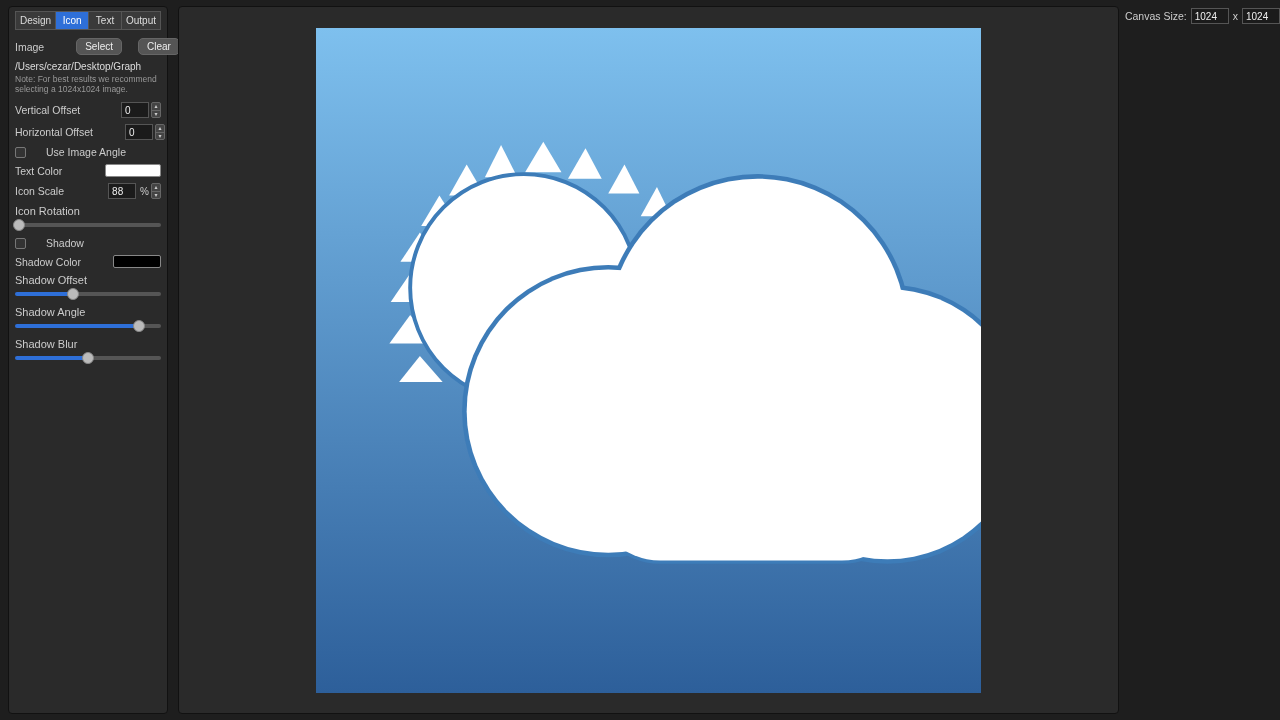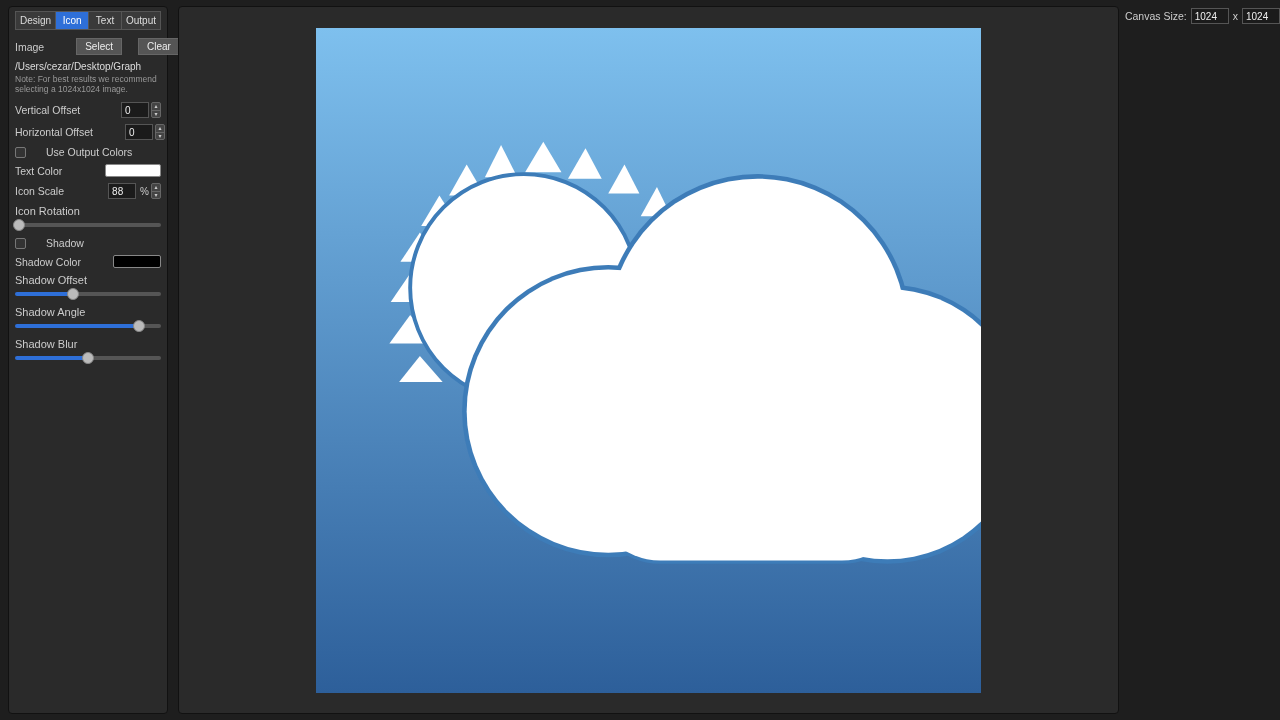--- a/index.html
+++ b/index.html
@@ -5,21 +5,21 @@
   * { box-sizing: border-box; margin: 0; padding: 0; }
   html, body { width: 1280px; height: 720px; background: #1e1e1e; font-family: -apple-system, "Helvetica Neue", Arial, sans-serif; color: #ddd; font-size: 11px; overflow: hidden; }
   .app { display: flex; width: 100%; height: 100%; }
   .sidebar { width: 160px; background: #2a2a2a; border: 1px solid #111; border-radius: 4px; margin: 6px 6px 6px 8px; padding: 4px 6px 10px 6px; }
   .tabs { display: flex; border: 1px solid #555; border-radius: 0; overflow: hidden; margin-bottom: 8px; }
   .tab { flex: 1; text-align: center; padding: 3px 4px; font-size: 10px; background: #3a3a3a; border-right: 1px solid #555; cursor: pointer; }
   .tab:last-child { border-right: none; }
   .tab.active { background: #2e6fd8; color: #fff; }
   .row { display: flex; align-items: center; margin-bottom: 6px; gap: 16px; }
   .label { font-size: 10.5px; color: #ccc; white-space: nowrap; }
-  .btn { background: #555; border: 1px solid #666; border-radius: 0; padding: 2px 8px; font-size: 10px; color: #eee; cursor: pointer; }
+  .btn { background: #555; border: 1px solid #666; border-radius: 5px; padding: 2px 8px; font-size: 10px; color: #eee; cursor: pointer; }
   .note { font-size: 8.5px; color: #999; text-align: left; line-height: 1.2; margin: 2px 0 8px 0; }
   .path { font-size: 10px; color: #ddd; margin-bottom: 2px; overflow: hidden; white-space: nowrap; }
   .numfield-wrap { display: flex; align-items: center; gap: 2px; }
   .numfield { width: 28px; height: 16px; background: #1b1b1b; border: 1px solid #555; color: #eee; font-size: 10px; padding: 0 3px; }
   .stepper { width: 10px; height: 16px; display: flex; flex-direction: column; border: 1px solid #666; border-radius: 2px; background: #444; cursor: pointer; }
   .stepper div { flex: 1; font-size: 6px; line-height: 7px; text-align: center; color: #ccc; }
   .stepper div:first-child { border-bottom: 1px solid #666; }
   .checkbox { width: 11px; height: 11px; border: 1px solid #777; background: #333; border-radius: 2px; display: inline-block; margin-right: 4px; cursor: pointer; vertical-align: middle; }
   .swatch { width: 56px; height: 13px; border: 1px solid #888; border-radius: 2px; cursor: pointer; }
   .swatch.white { background: #fff; }
@@ -80,21 +80,21 @@
         <input class="numfield" value="0" style="">
         <div class="stepper">
             <div>▴</div>
             <div>▾</div>
           </div>
       </div>
     </div>
 
     <div class="row">
       <span class="checkbox"></span>
-      <span class="label">Use Output Colors</span>
+      <span class="label">Use Image Angle</span>
     </div>
 
     <div class="row">
       <span class="label">Text Color</span>
       <span class="spacer"></span>
       <div class="swatch white" title="#ffffff"></div>
     </div>
 
     <div class="row">
       <span class="label">Icon Scale</span>

